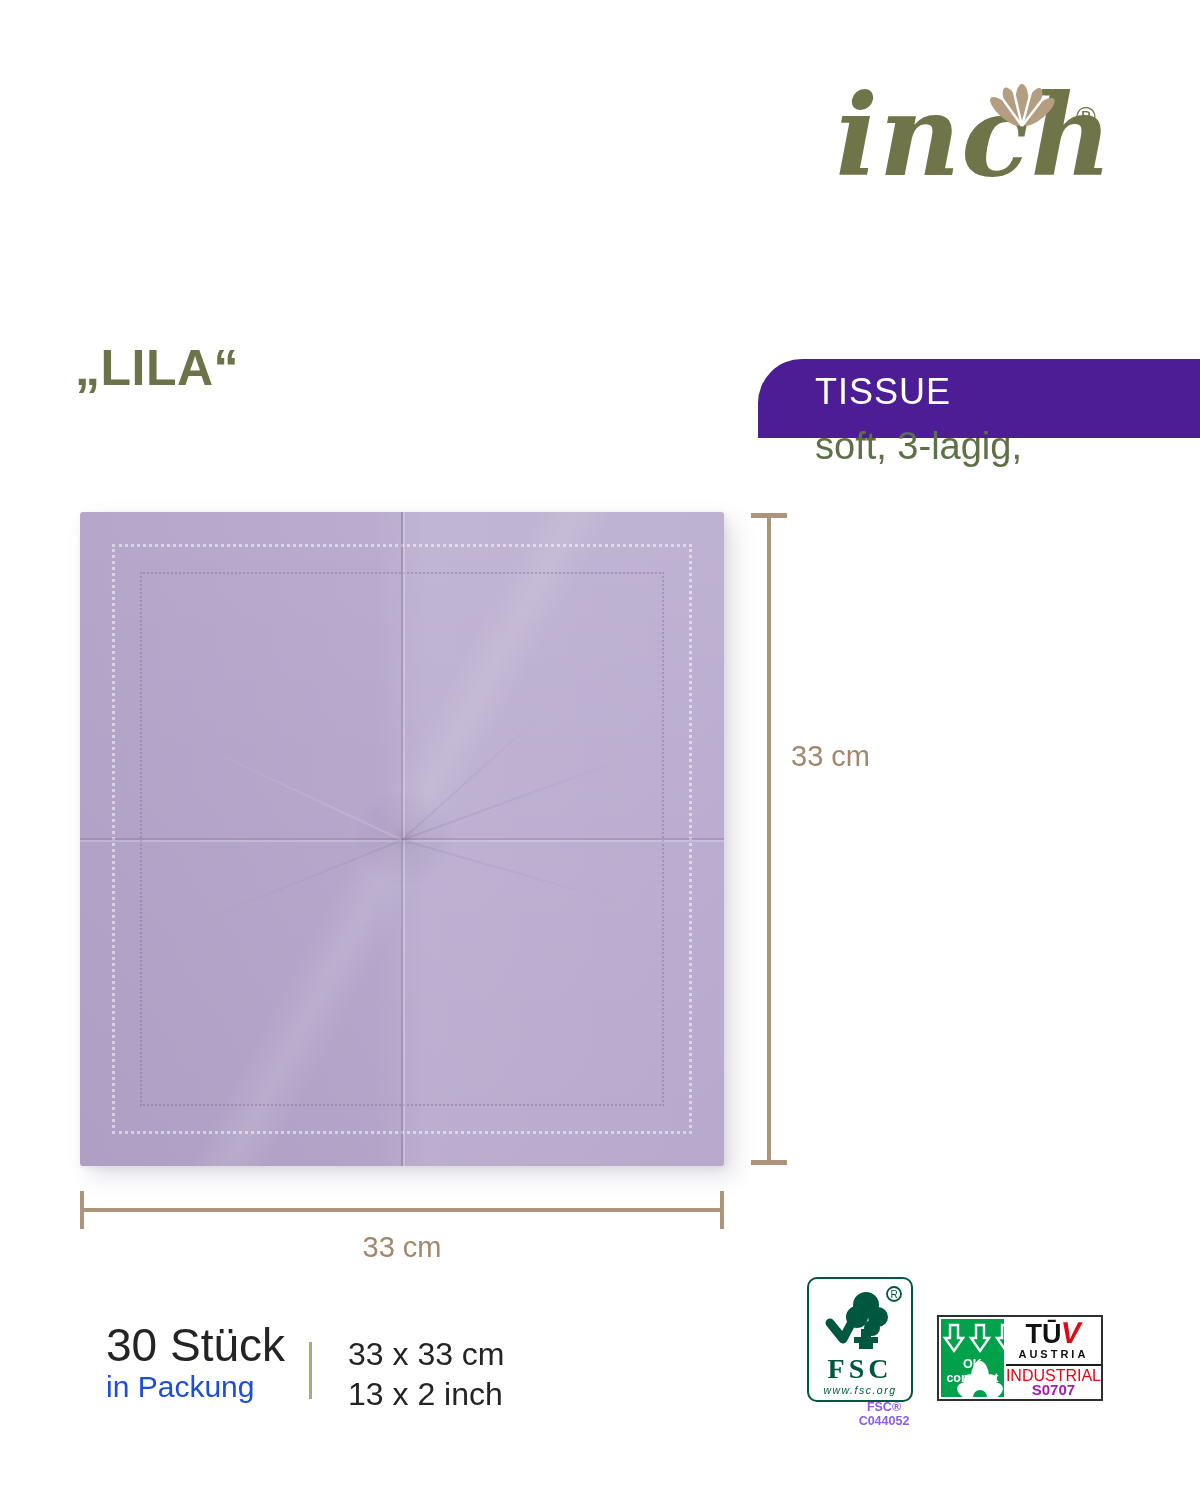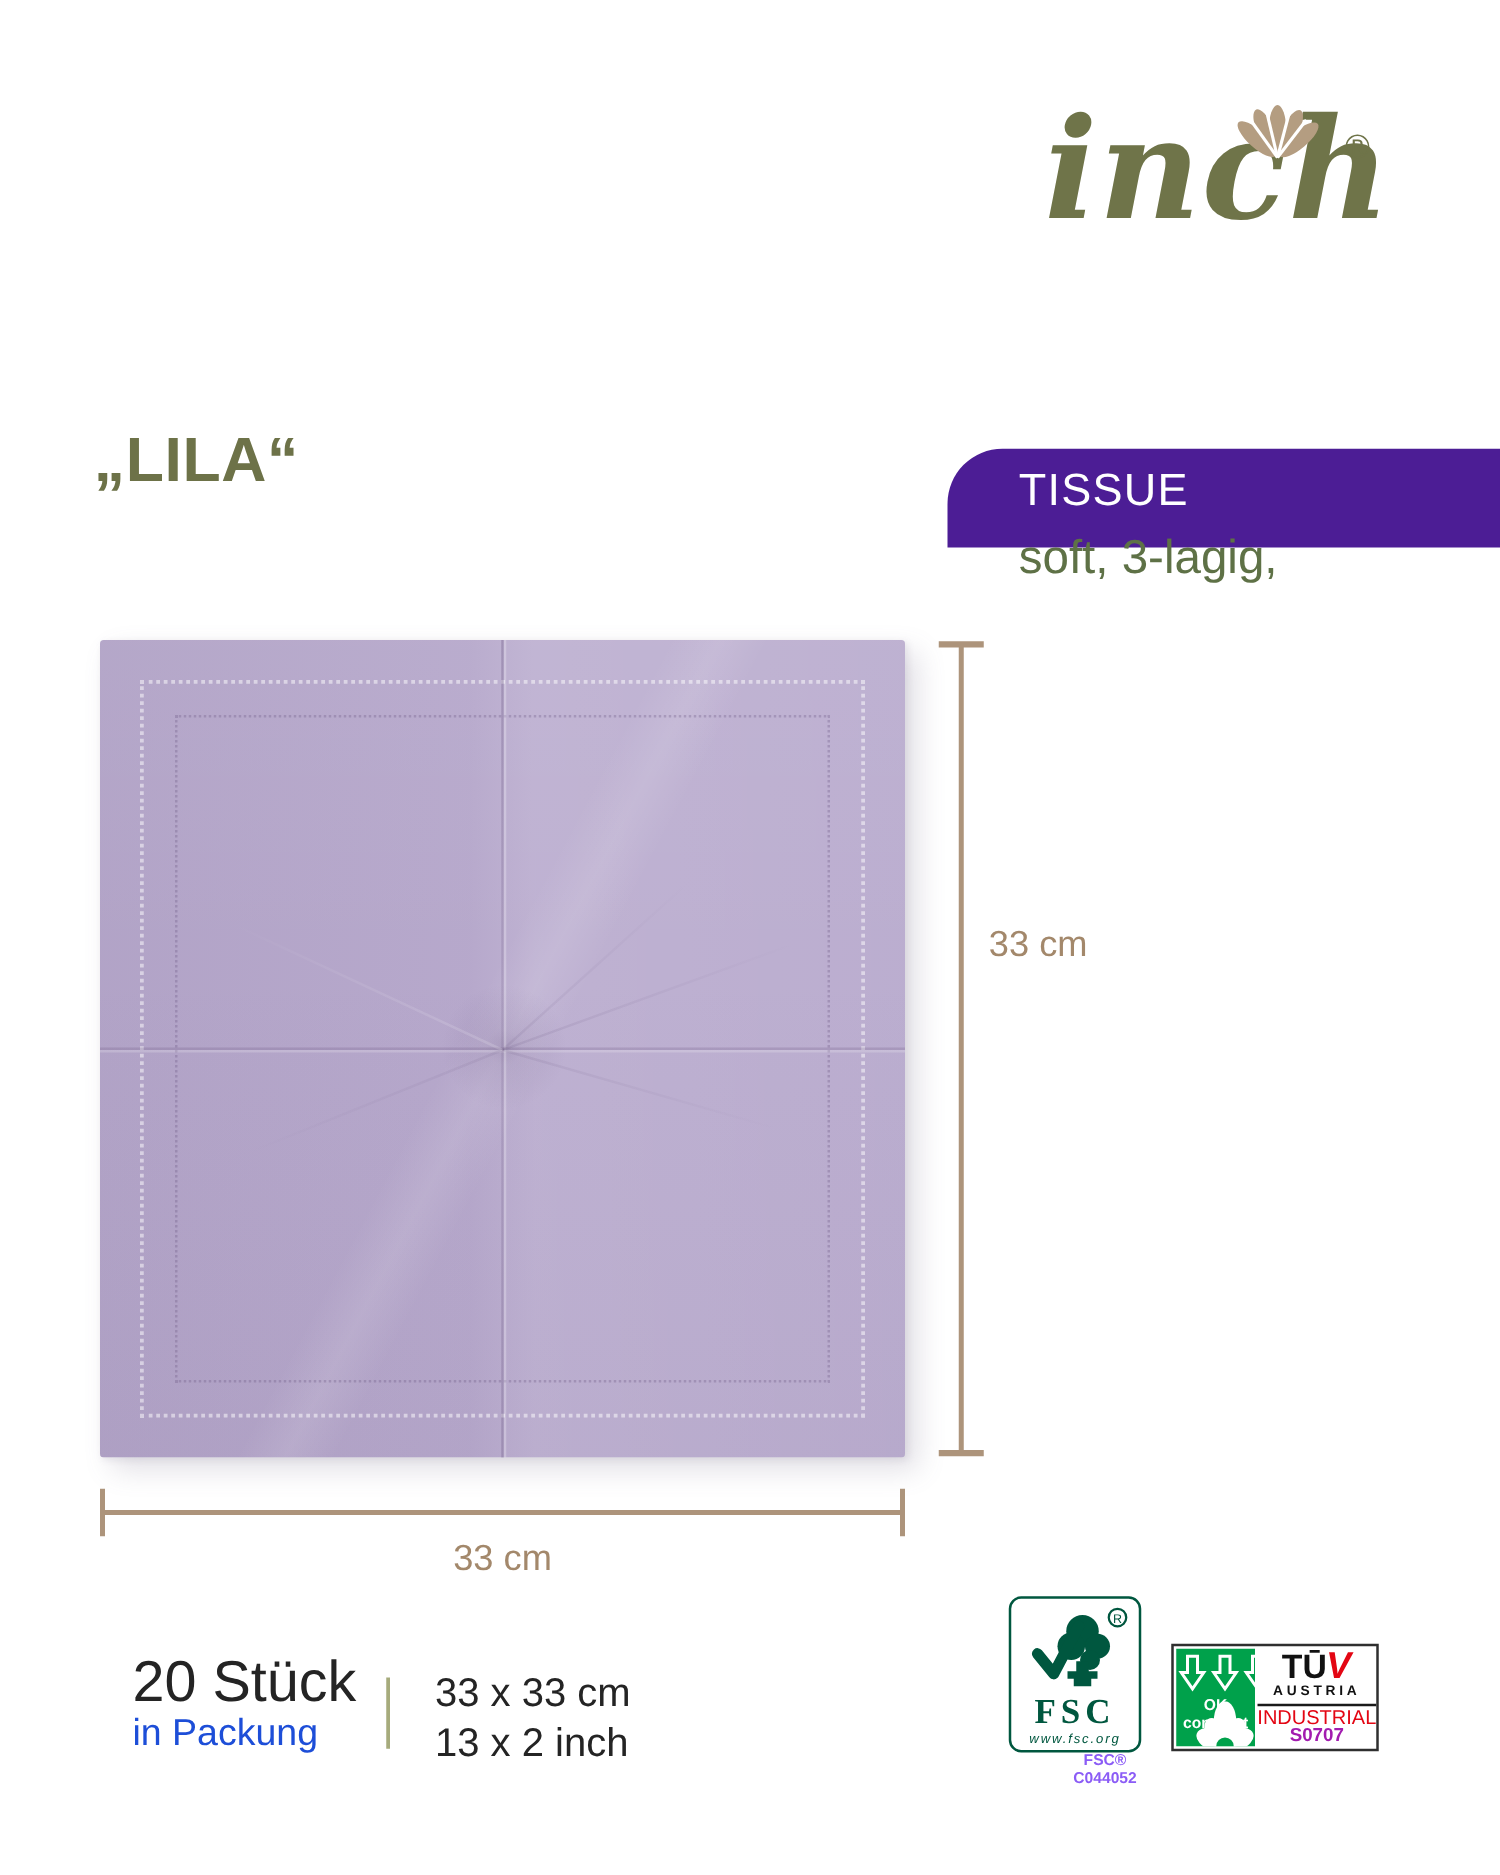--- a/index.html
+++ b/index.html
@@ -146,21 +146,21 @@
 <div class="dim vdim-line"></div>
 <div class="dim vdim-cap-top"></div>
 <div class="dim vdim-cap-bot"></div>
 <div class="vdim-label">33 cm</div>
 
 <div class="dim hdim-line"></div>
 <div class="dim hdim-cap-left"></div>
 <div class="dim hdim-cap-right"></div>
 <div class="hdim-label">33 cm</div>
 
-<div class="pack-count">20 Stück</div>
+<div class="pack-count">30 Stück</div>
 <div class="pack-detail">in Packung</div>
 <div class="info-divider"></div>
 <div class="size-metric">33 x 33 cm</div>
 <div class="size-imperial">13 x 2 inch</div>
 
 <div class="fsc">
   <svg width="100" height="74" viewBox="0 0 100 74">
     <g fill="#00573f">
       <circle cx="56" cy="26" r="13"></circle>
       <circle cx="68" cy="38" r="10"></circle>

